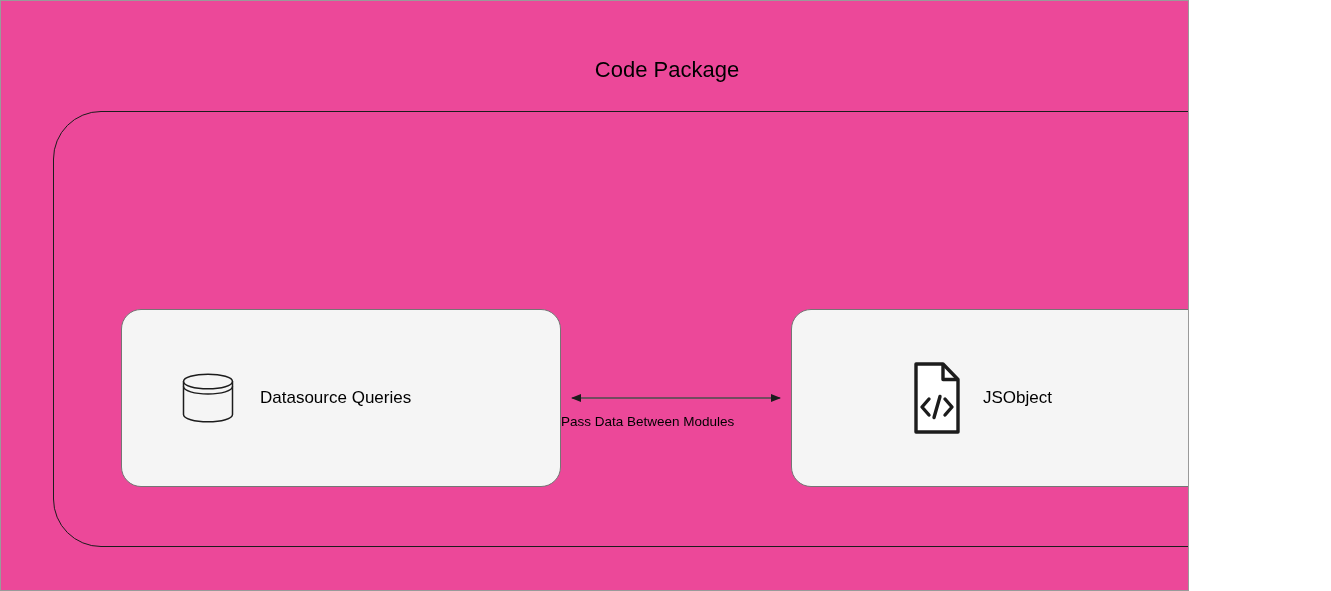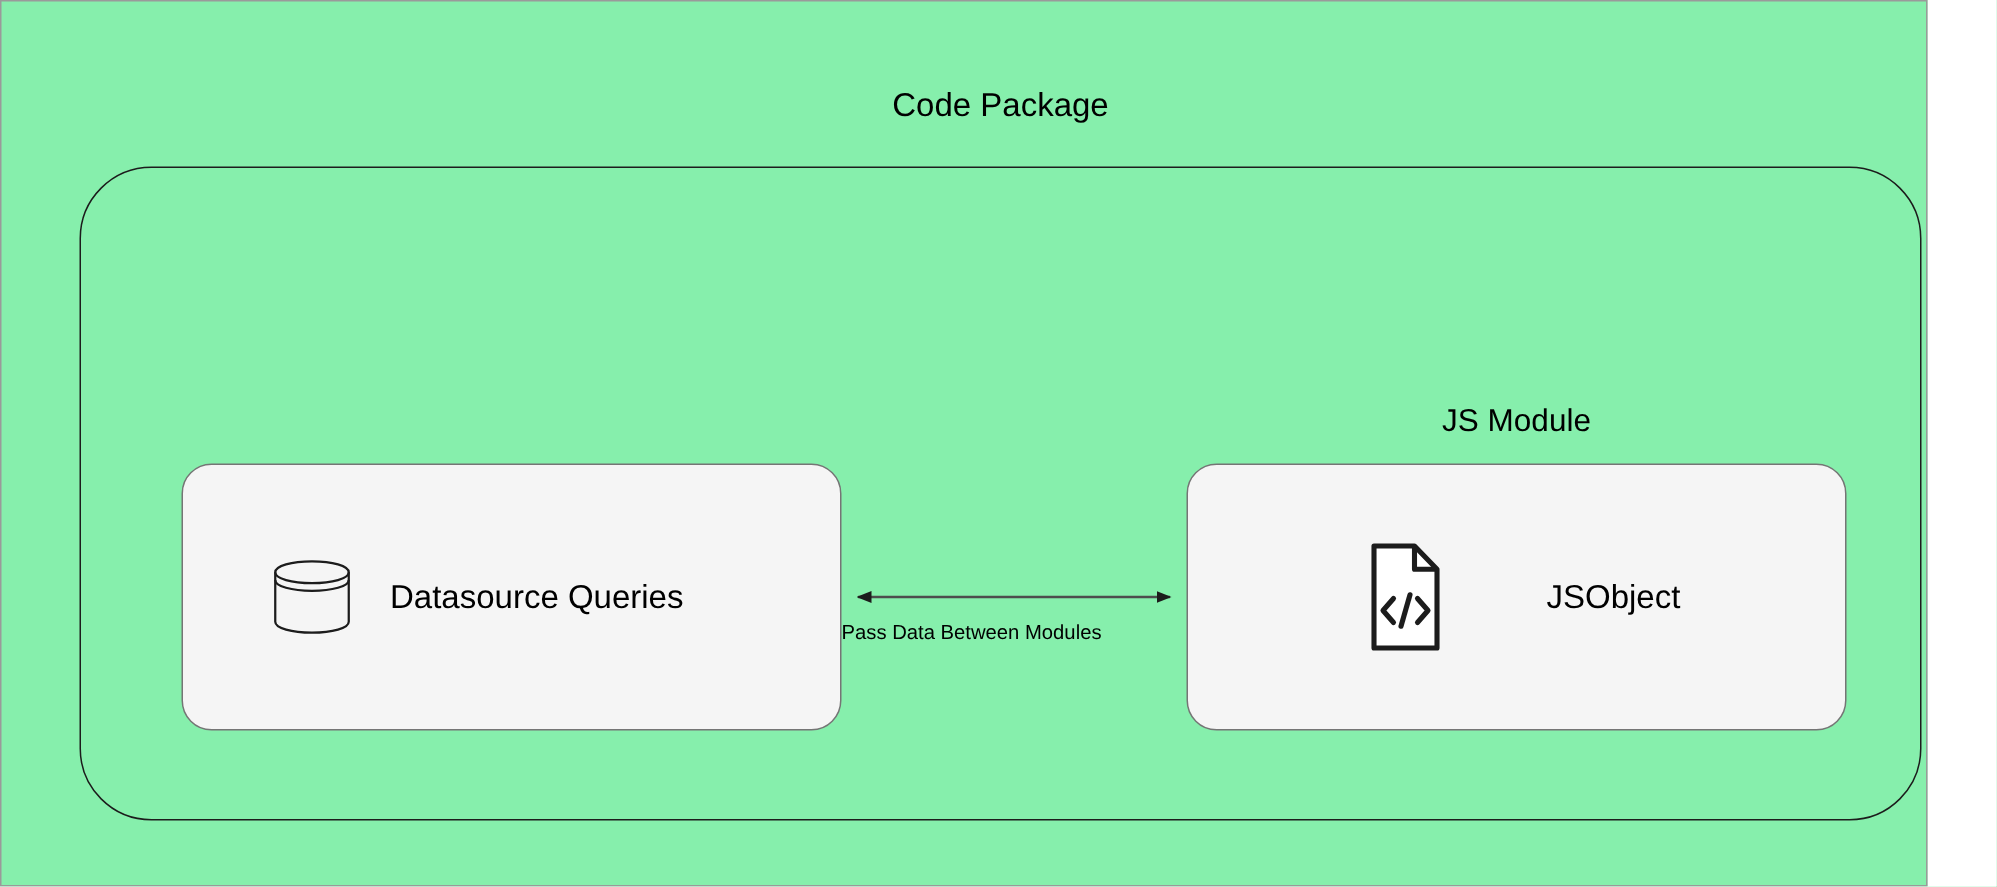--- a/index.html
+++ b/index.html
@@ -7,23 +7,23 @@
     margin: 0;
     padding: 0;
     background: #ffffff;
   }
   body {
     font-family: "Liberation Sans", sans-serif;
     -webkit-font-smoothing: antialiased;
   }
   #canvas {
     position: relative;
-    width: 1285px;
+    width: 1189px;
     height: 591px;
-    background: #86efac;
+    background: #ec4899;
     box-sizing: border-box;
     border: 1px solid #9a9a9a;
     overflow: hidden;
   }
 
   
   .package-title {
     position: absolute;
     left: 52px;
     top: 55px;
@@ -89,24 +89,24 @@
 
   
   .module-item {
     position: absolute;
     display: flex;
     align-items: center;
     top: 50%;
     transform: translateY(-50%);
   }
   .module-item.query-item { left: 59px; }
-  .module-item.js-item { left: 121px; gap: 48px; }
+  .module-item.js-item { left: 121px; }
 
   .item-label {
-    font-size: 22px;
+    font-size: 17px;
     color: #000000;
     white-space: nowrap;
     line-height: 22px;
   }
   .module-item.query-item .item-label { margin-left: 25px; }
   .module-item.js-item .item-label { margin-left: 22px; }
 
   .icon-wrap {
     display: block;
     flex: 0 0 auto;
@@ -151,21 +151,20 @@
             <path d="M2.5 10.5 C2.5 6.2 13.5 3.2 27 3.2 C40.5 3.2 51.5 6.2 51.5 10.5 L51.5 43.5 C51.5 47.8 40.5 50.8 27 50.8 C13.5 50.8 2.5 47.8 2.5 43.5 Z"></path>
             <path d="M2.5 10.5 C2.5 14.8 13.5 17.8 27 17.8 C40.5 17.8 51.5 14.8 51.5 10.5"></path>
             <path d="M2.5 15.6 C2.5 19.9 13.5 22.9 27 22.9 C40.5 22.9 51.5 19.9 51.5 15.6"></path>
           </g>
         </svg>
       </span>
       <span class="item-label">Datasource Queries</span>
     </div>
   </div>
 
-  <div class="module-label js">JS Module</div>
 
   <div class="module-box js">
     <div class="module-item js-item">
       <span class="icon-wrap">
         <svg width="48" height="74" viewBox="0 0 48 74" aria-hidden="true">
           <path d="M3 3 L30 3 L45 18.5 L45 71 L3 71 Z" fill="#ffffff" stroke="#1c1c1c" stroke-width="3.4" stroke-linejoin="round"></path>
           <path d="M30 3 L30 18.5 L45 18.5" fill="none" stroke="#1c1c1c" stroke-width="3.4" stroke-linejoin="round"></path>
           <g fill="none" stroke="#1c1c1c" stroke-width="3.4" stroke-linecap="round" stroke-linejoin="round">
             <polyline points="16,38 9,46 16,54"></polyline>
             <polyline points="32,38 39,46 32,54"></polyline>

